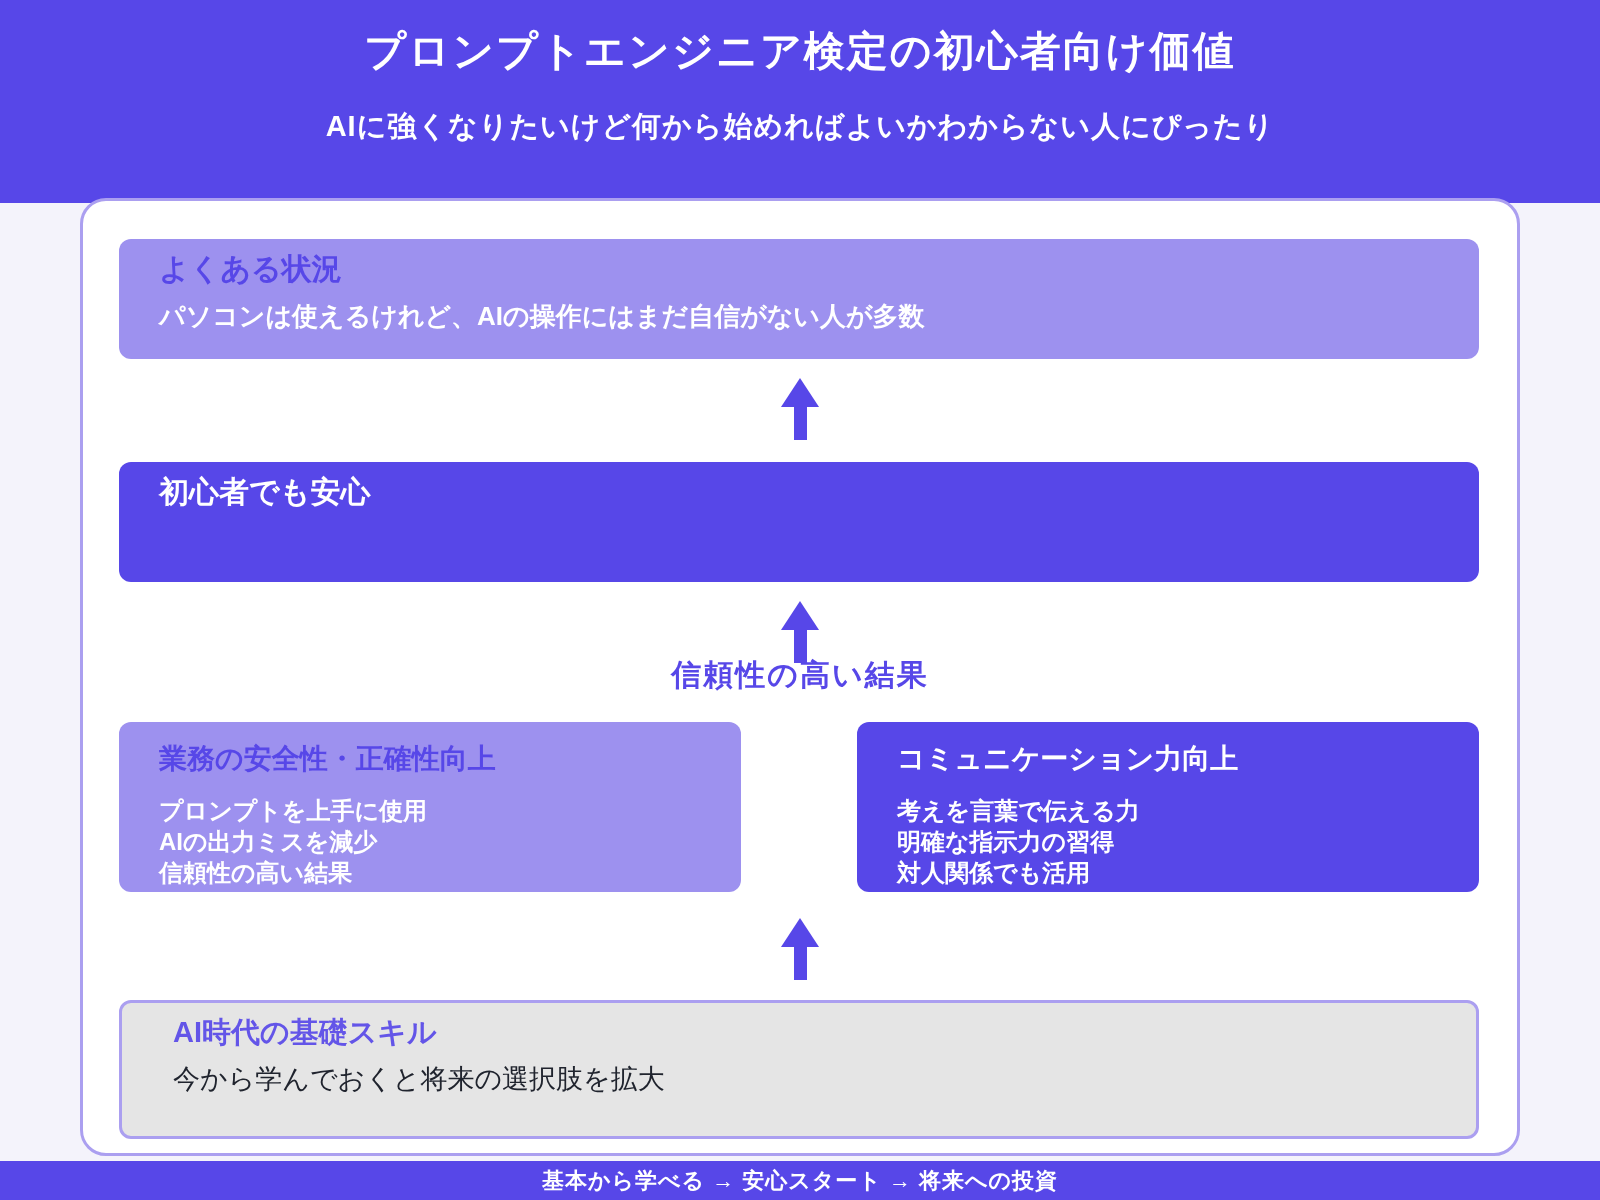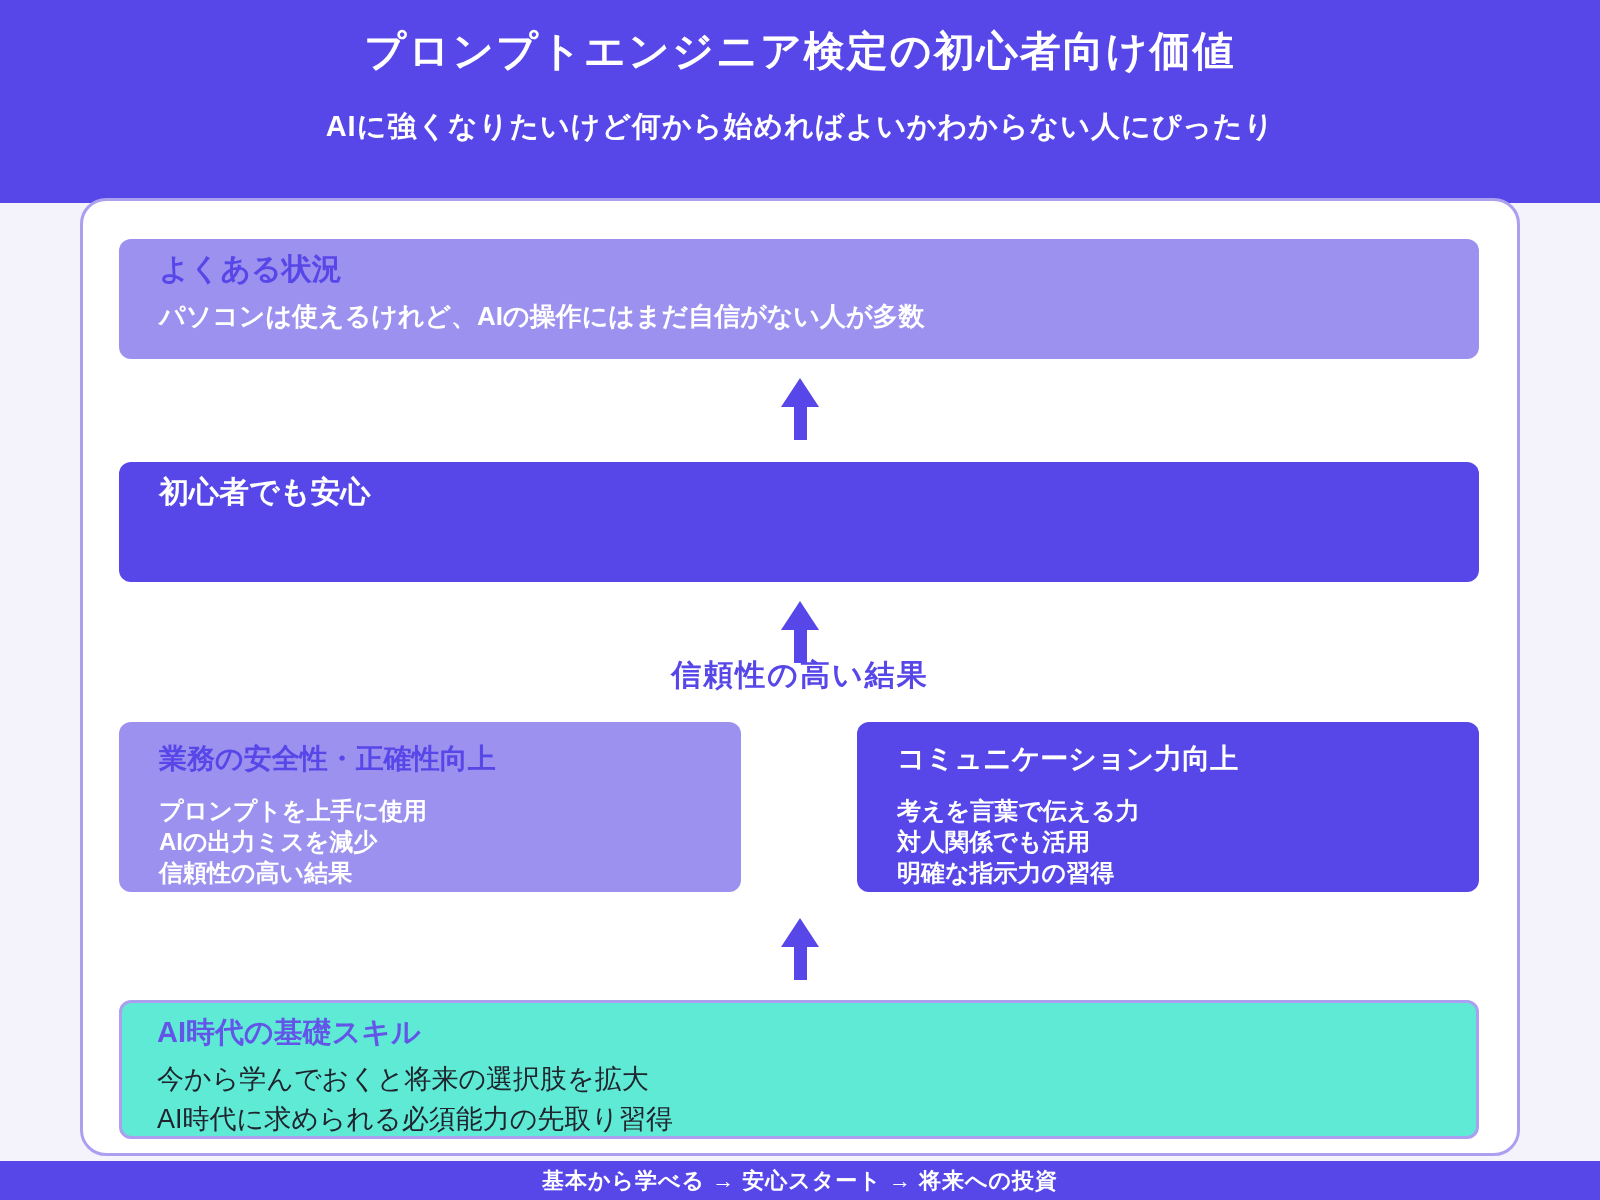--- a/index.html
+++ b/index.html
@@ -77,23 +77,23 @@
     padding: 22px 40px;
   }
   .effect-card h3 { margin: 0; font-size: 28px; font-weight: bold; line-height: 1.1; }
   .effect-card.light h3 { color: #5747e8; }
   .effect-card.dark  h3 { color: #ffffff; }
   .effect-card .lines { margin-top: 20px; font-size: 24px; font-weight: bold; color: #ffffff; line-height: 31px; }
 
   
   .box-foundation {
     position: absolute; left: 36px; top: 799px; width: 1360px; height: 139px;
-    box-sizing: border-box; background: #5eead4;
+    box-sizing: border-box; background: #e5e5e5;
     border: 3px solid #ab9ff0; border-radius: 12px;
-    padding: 14px 35px;
+    padding: 14px 51px;
   }
   .box-foundation h2 { margin: 0; font-size: 29px; font-weight: bold; color: #6355e8; line-height: 1.1; }
   .box-foundation .lines { margin-top: 10px; font-size: 27px; color: #20242e; line-height: 40px; }
 
   
   .footer {
     position: absolute; left: 0; top: 1161px; width: 1600px; height: 39px;
     background: #5747e8; color: #ffffff; text-align: center;
     font-size: 22px; font-weight: bold; line-height: 39px; letter-spacing: 1px;
   }
@@ -134,34 +134,33 @@
       <div class="lines">
         <div>プロンプトを上手に使用</div>
         <div>AIの出力ミスを減少</div>
         <div>信頼性の高い結果</div>
       </div>
     </div>
     <div class="effect-card dark">
       <h3>コミュニケーション力向上</h3>
       <div class="lines">
         <div>考えを言葉で伝える力</div>
+        <div>明確な指示力の習得</div>
         <div>対人関係でも活用</div>
-        <div>明確な指示力の習得</div>
       </div>
     </div>
   </div>
 
   <div class="arrow arrow3">
     <div class="arrow-head"></div>
     <div class="arrow-stem"></div>
   </div>
 
   <div class="box-foundation">
     <h2>AI時代の基礎スキル</h2>
     <div class="lines">
       <div>今から学んでおくと将来の選択肢を拡大</div>
-      <div>AI時代に求められる必須能力の先取り習得</div>
     </div>
   </div>
 
 </div>
 
 <div class="footer">基本から学べる → 安心スタート → 将来への投資</div>
 
 </body></html>

